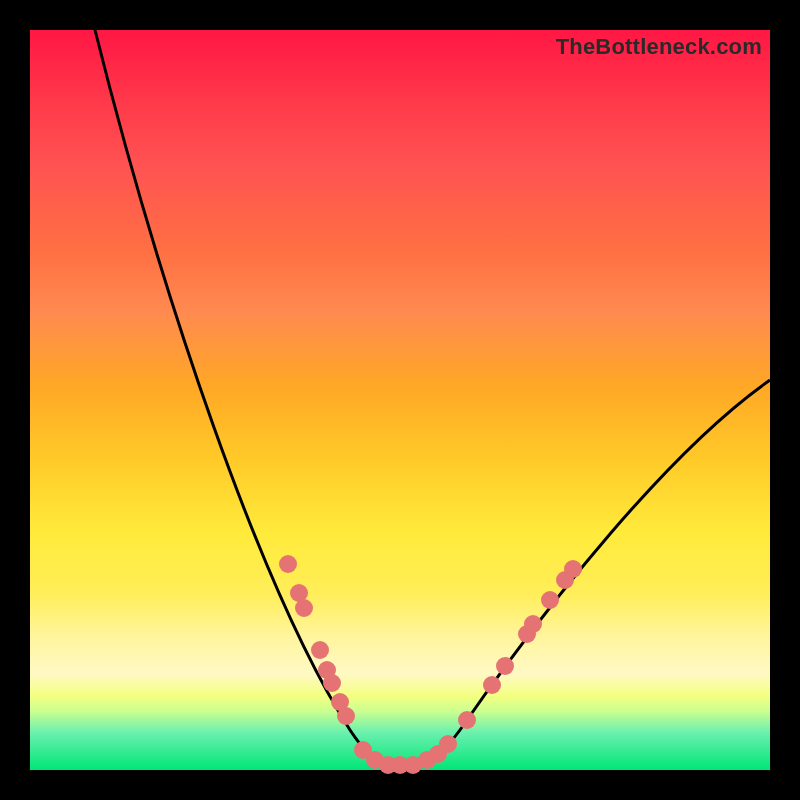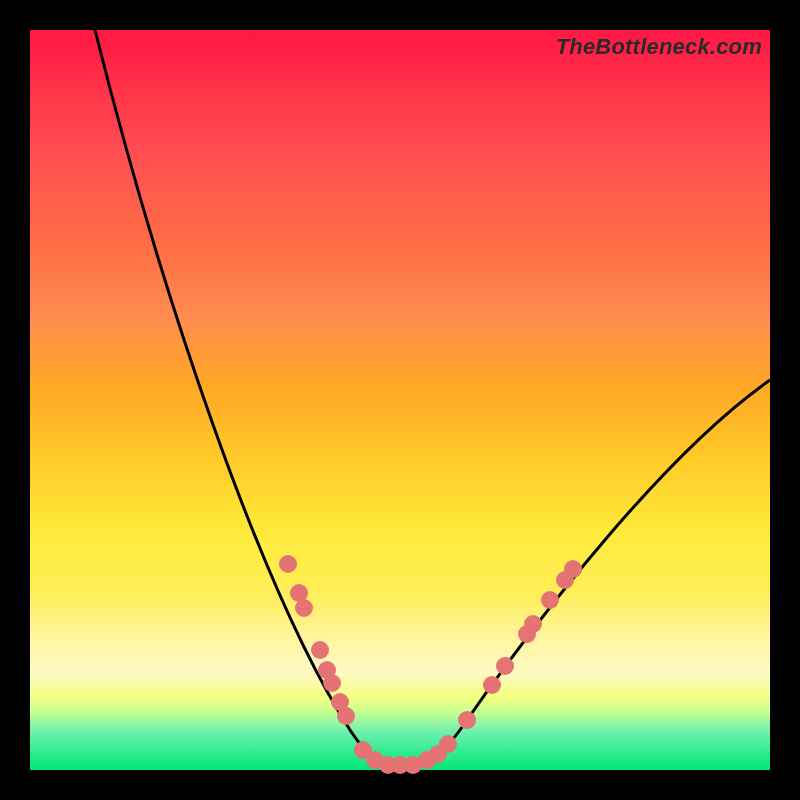--- a/index.html
+++ b/index.html
@@ -36,21 +36,20 @@
   .watermark {
     position: absolute;
     top: 4px;
     right: 8px;
     font-family: Arial, Helvetica, sans-serif;
     font-size: 22px;
     font-weight: bold;
     color: #2a2a2a;
     letter-spacing: 0.2px;
     user-select: none;
-    font-style: italic;
   }
   svg.curve {
     position: absolute;
     left: 0;
     top: 0;
     width: 740px;
     height: 740px;
     overflow: visible;
   }
 </style>

